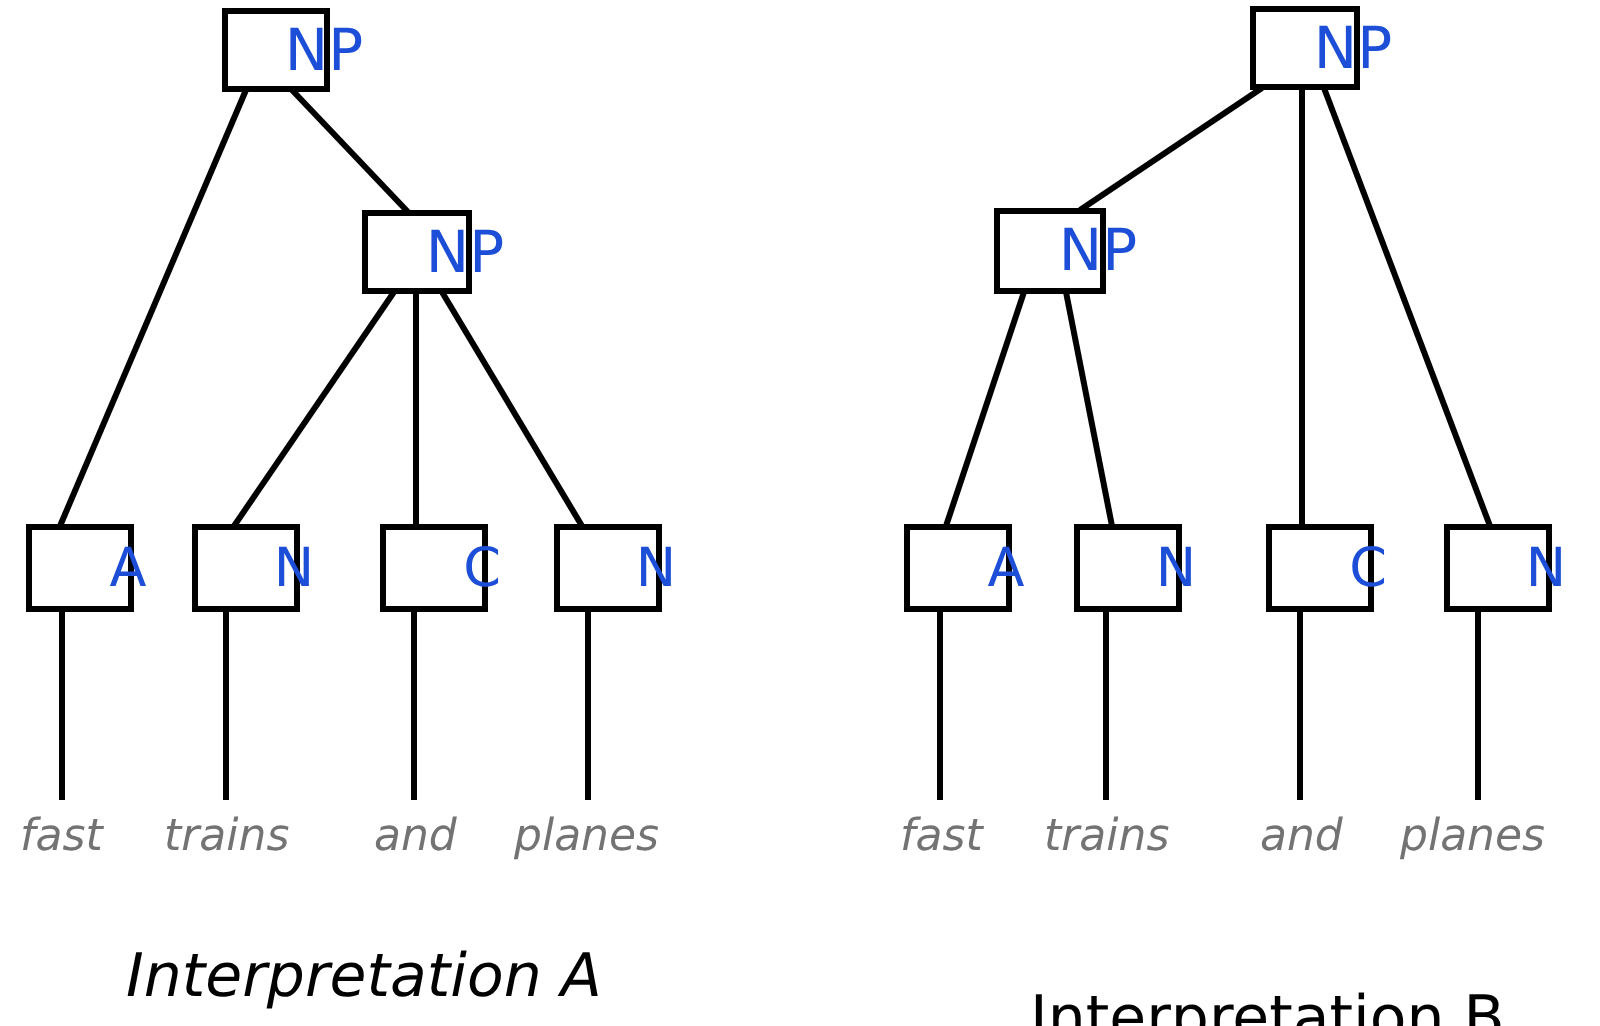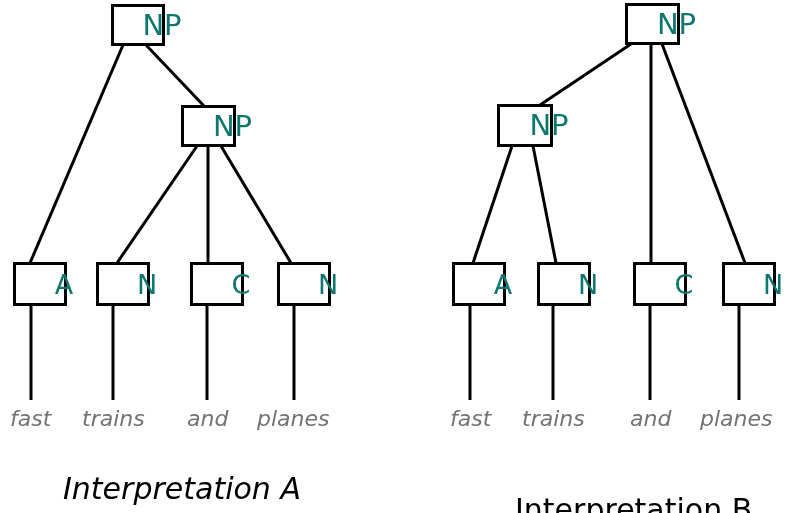--- a/index.html
+++ b/index.html
@@ -22,21 +22,21 @@
     height: 513px;
   }
   .node {
     position: absolute;
     box-sizing: border-box;
     border: 3px solid #000000;
     background: #ffffff;
     display: flex;
     align-items: center;
     justify-content: center;
-    color: #0f766e;
+    color: #1d4ed8;
     font-size: 29px;
     line-height: 1;
     padding-left: 48px;
   }
   .leaf {
     font-size: 27px;
   }
   .word {
     position: absolute;
     color: #737373;

